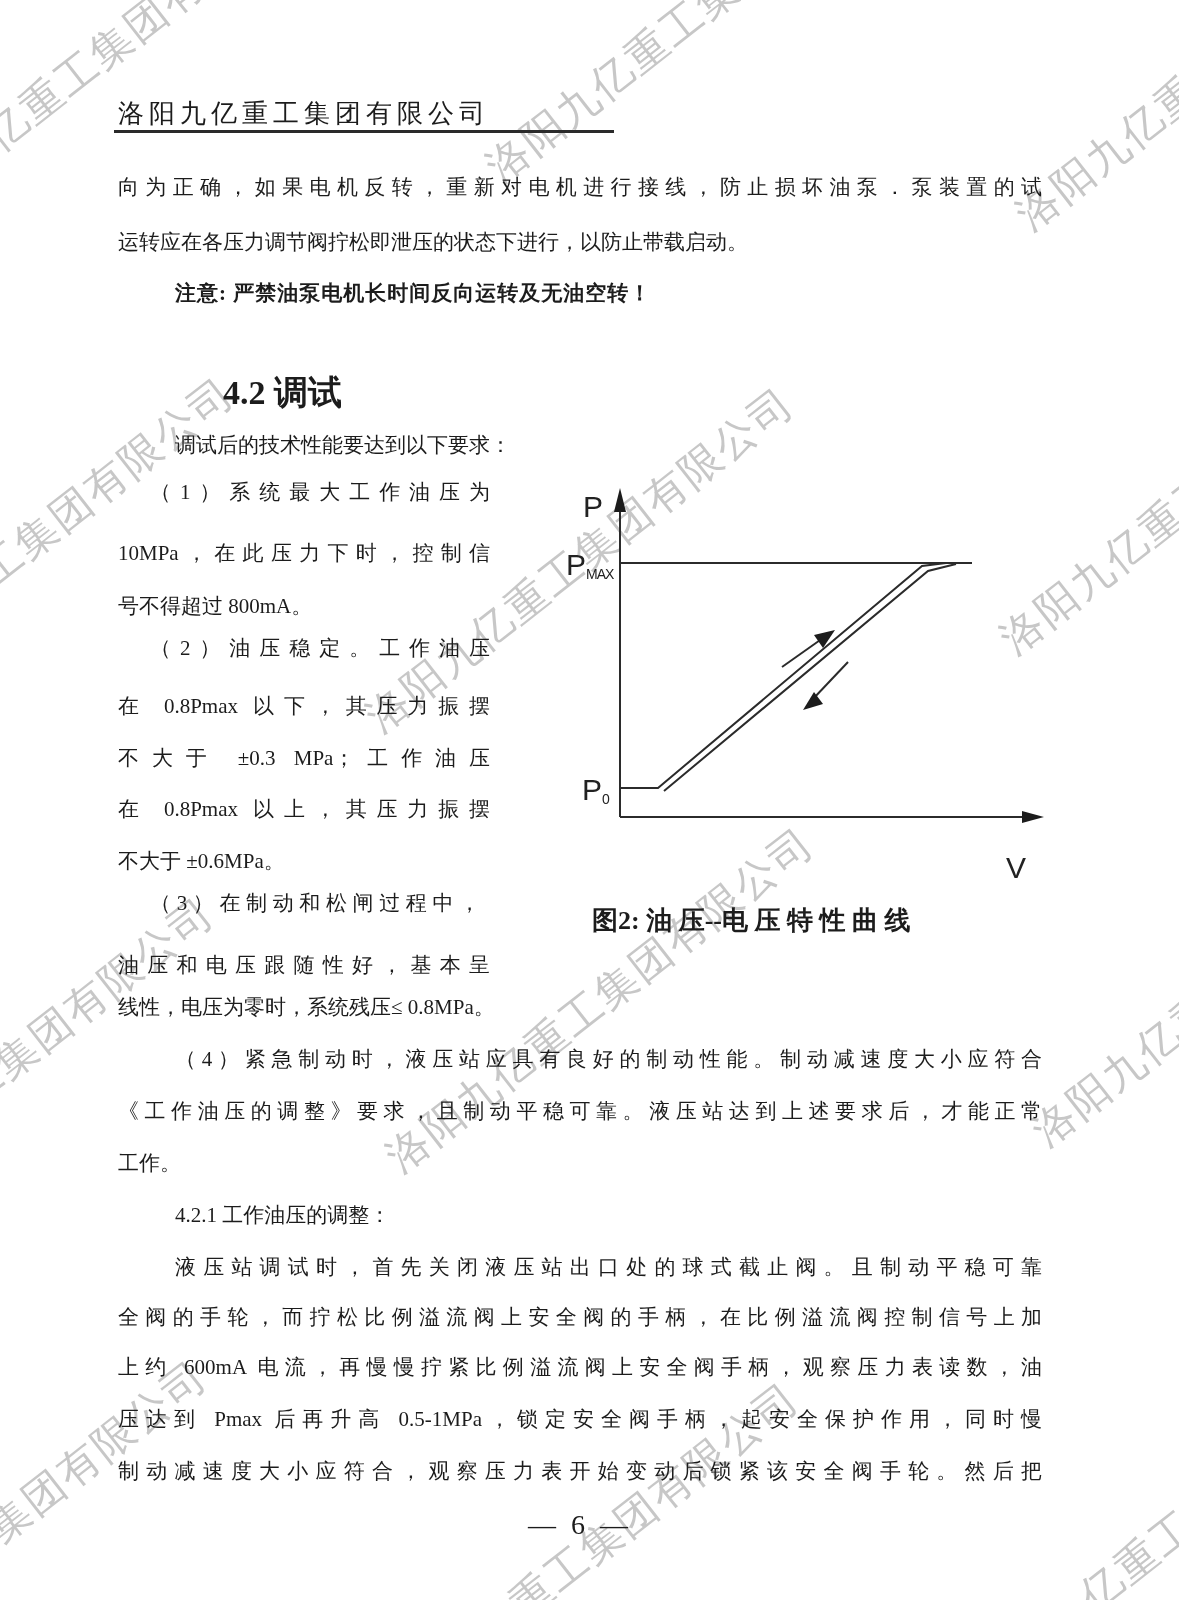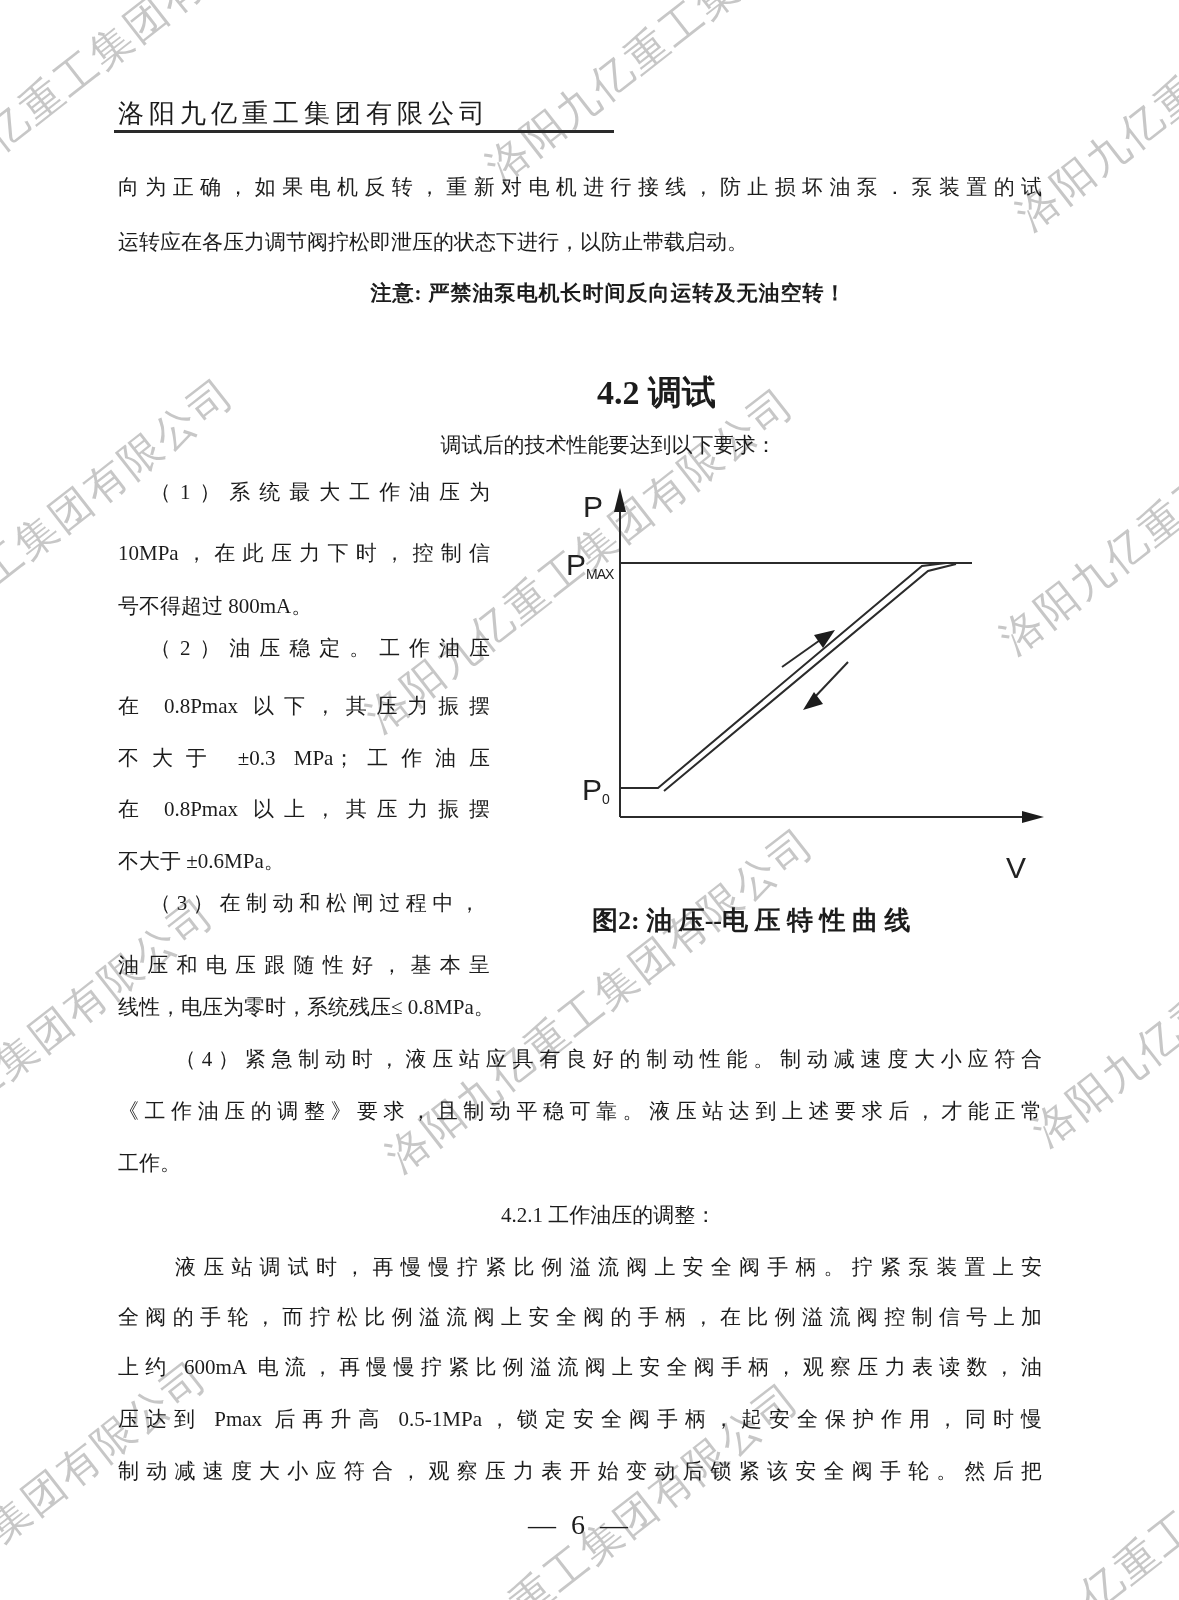--- a/index.html
+++ b/index.html
@@ -10,21 +10,21 @@
       color:rgba(70,70,70,0.30);transform:translate(-50%,-50%) rotate(-38deg);
       font-family:"Liberation Serif","DejaVu Serif",serif;pointer-events:none;z-index:1;}
   
   .hdr{position:absolute;left:118px;top:96px;font-size:26px;letter-spacing:5px;z-index:2;}
   .hdr-rule{position:absolute;left:114px;top:130px;width:500px;height:3px;background:#2a2a2a;z-index:2;}
   
   .line{position:absolute;font-size:21px;line-height:34px;z-index:2;}
   .nw{white-space:nowrap;}
   .jf{text-align:justify;text-align-last:justify;}
   .full{left:118px;width:924px;}
-  .ind{left:175px;width:867px;text-align:center;}
+  .ind{left:175px;width:867px;}
   .col{left:118px;width:372px;margin-top:8px;}
   .bold{font-weight:bold;}
   .h42{font-size:34px;font-weight:bold;margin-left:48px;}
   
   .chart{position:absolute;left:560px;top:470px;width:500px;height:420px;z-index:2;}
   .chart svg{position:absolute;left:0;top:0;}
   .axlabel{position:absolute;font-family:"Liberation Sans","DejaVu Sans",sans-serif;
            font-size:30px;font-weight:500;color:#222;line-height:34px;white-space:nowrap;}
   .axlabel sub{font-size:14px;font-weight:normal;vertical-align:-4px;letter-spacing:-1px;}
   .caption{position:absolute;left:592px;top:903px;width:392px;font-size:26px;font-weight:bold;
@@ -108,21 +108,21 @@
     <div class="axlabel" style="left:446px;top:381px">V</div>
   </div>
   <div class="caption">图2:    油 压--电 压 特 性 曲 线</div>
 
   <div class="line ind jf" style="top:1042px">（4）紧急制动时，液压站应具有良好的制动性能。制动减速度大小应符合</div>
   <div class="line full jf" style="top:1094px">《工作油压的调整》要求，且制动平稳可靠。液压站达到上述要求后，才能正常</div>
   <div class="line full nw" style="top:1146px">工作。</div>
 
   <div class="line ind nw" style="top:1198px">4.2.1 工作油压的调整：</div>
 
-  <div class="line ind jf" style="top:1250px">液压站调试时，再慢慢拧紧比例溢流阀上安全阀手柄。拧紧泵装置上安</div>
+  <div class="line ind jf" style="top:1250px">液压站调试时，首先关闭液压站出口处的球式截止阀。且制动平稳可靠</div>
   <div class="line full jf" style="top:1300px">全阀的手轮，而拧松比例溢流阀上安全阀的手柄，在比例溢流阀控制信号上加</div>
   <div class="line full jf" style="top:1350px">上约 600mA 电流，再慢慢拧紧比例溢流阀上安全阀手柄，观察压力表读数，油</div>
   <div class="line full jf" style="top:1402px">压达到 Pmax 后再升高 0.5-1MPa，锁定安全阀手柄，起安全保护作用，同时慢</div>
   <div class="line full jf" style="top:1454px">制动减速度大小应符合，观察压力表开始变动后锁紧该安全阀手轮。然后把</div>
 
   <div class="pageno">— 6 —</div>
 
 </div>
 
 </body></html>

